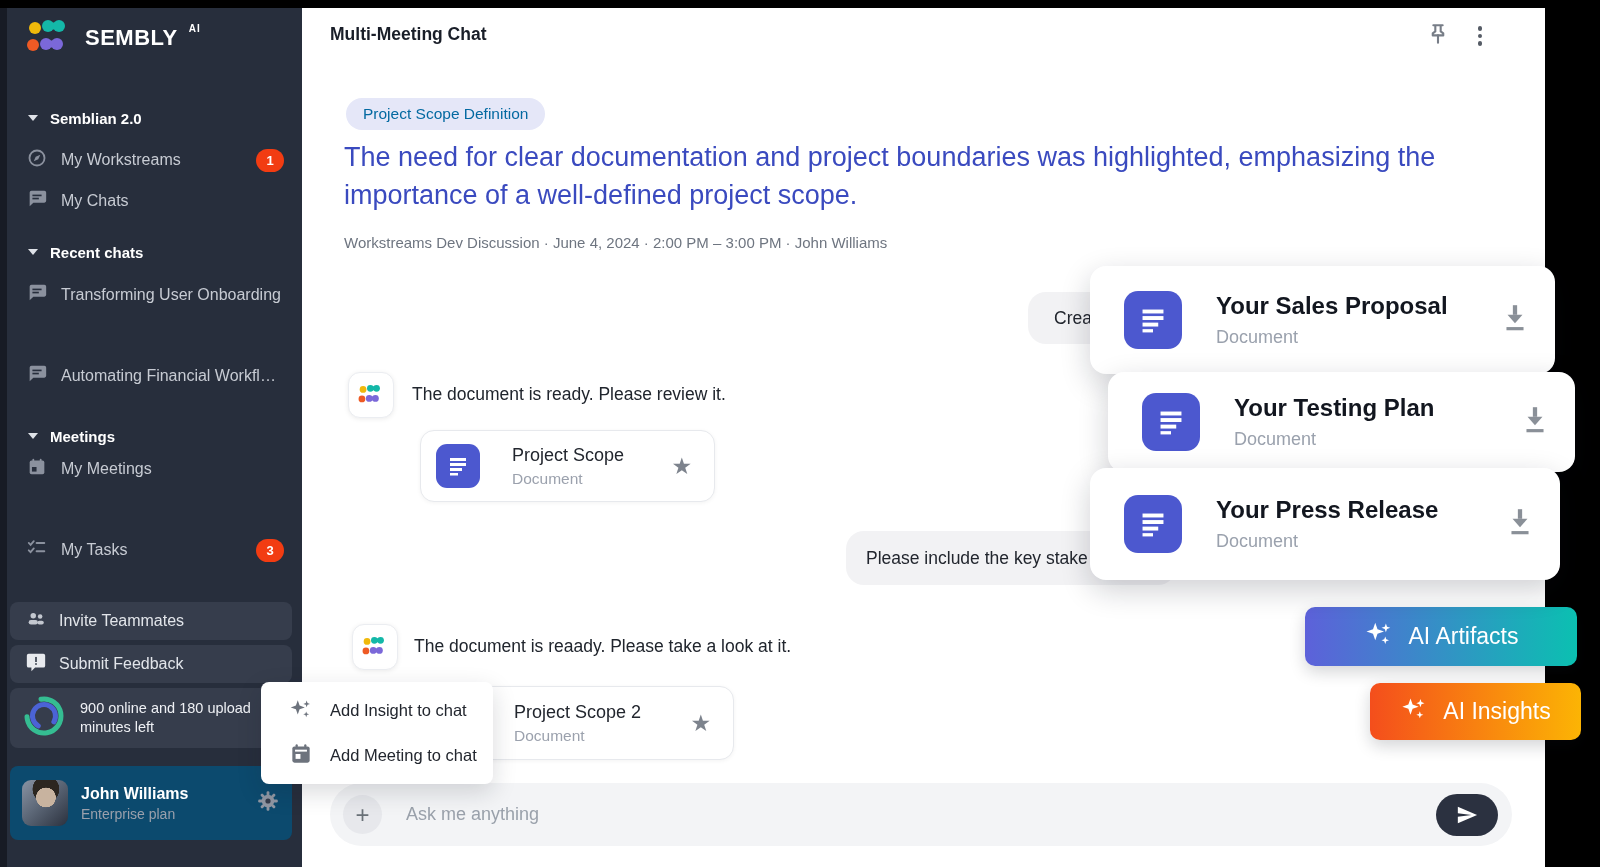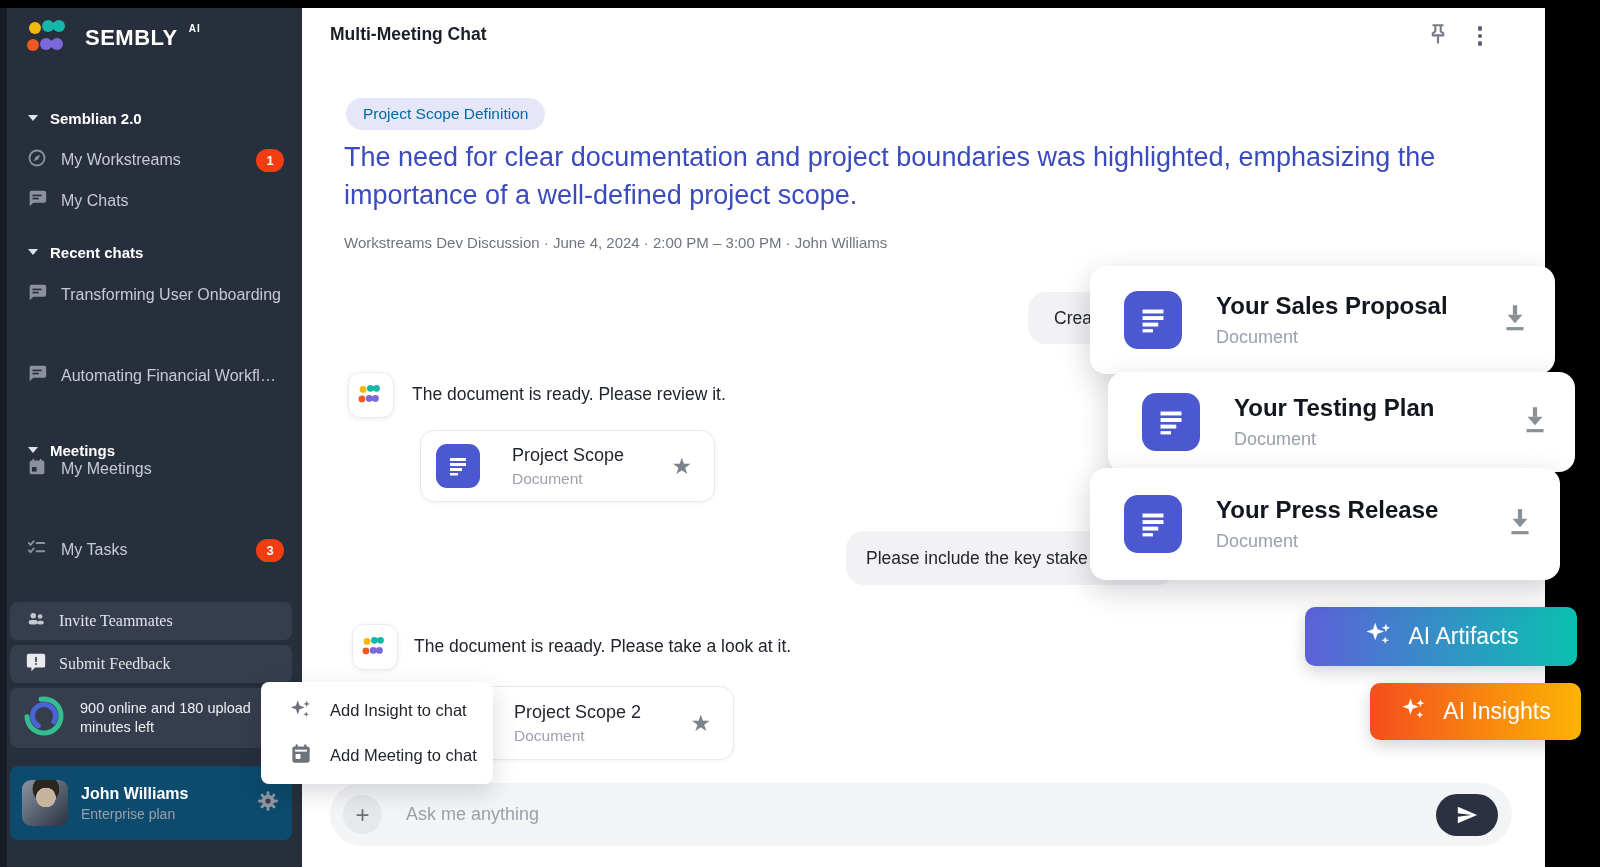--- a/index.html
+++ b/index.html
@@ -16,21 +16,21 @@
   .srow { position:absolute; left:26px; right:18px; height:40px; display:flex; align-items:center; gap:13px;
           color:#c7cbd3; font-size:16px; cursor:pointer; white-space:nowrap; overflow:hidden; }
   .srow .lbl { overflow:hidden; text-overflow:ellipsis; }
   .shead { position:absolute; left:28px; height:40px; display:flex; align-items:center; gap:12px;
            color:#fff; font-size:15px; font-weight:700; cursor:pointer; }
   .chev { width:0; height:0; border-left:5px solid transparent; border-right:5px solid transparent; border-top:6px solid #dfe2e8; }
   .badge { margin-left:auto; background:#f23c12; color:#fff; font-size:13px; font-weight:700;
            min-width:28px; text-align:center; padding:4px 8px; border-radius:12px; }
   .sicon { flex:0 0 auto; }
   .sbtn { position:absolute; left:10px; right:10px; height:38px; background:#363d4c; border-radius:8px;
-          display:flex; align-items:center; gap:12px; padding:0 15px; color:#e2e5ea; font-size:16px; cursor:pointer;font-family:Liberation Serif, serif; }
+          display:flex; align-items:center; gap:12px; padding:0 15px; color:#e2e5ea; font-size:16px; cursor:pointer; }
   .usage { position:absolute; left:10px; right:10px; top:688px; height:60px; background:#363d4c; border-radius:8px;
            display:flex; align-items:center; gap:13px; padding:0 11px; color:#eef0f4; font-size:14.5px; line-height:19px; }
   .usercard { position:absolute; left:10px; right:10px; top:766px; height:74px; background:#0c4a6e; border-radius:8px;
               display:flex; align-items:center; gap:13px; padding:0 12px; cursor:pointer; }
   .avatar-photo { width:46px; height:46px; border-radius:9px; flex:0 0 auto;
       background:
         radial-gradient(circle at 52% 38%, #c8b39f 0 26%, rgba(0,0,0,0) 27%),
         radial-gradient(circle at 52% 20%, #2c2620 0 30%, rgba(0,0,0,0) 31%),
         linear-gradient(135deg,#8a94a4 0%, #5d6878 45%, #2b313e 100%); }
   .uname { color:#fff; font-size:16px; font-weight:700; }
@@ -180,21 +180,21 @@
       <span class="sicon">
         <svg width="22" height="22" viewBox="0 0 24 24">
             <path d="M20 3H6a2 2 0 0 0-2 2v15l4-4h12a2 2 0 0 0 2-2V5a2 2 0 0 0-2-2z" fill="#8b919e"></path>
             <rect x="7" y="7.2" width="10" height="1.8" fill="#272e3c"></rect>
             <rect x="7" y="10.6" width="7" height="1.8" fill="#272e3c"></rect>
           </svg>
       </span>
       <span class="lbl">Automating Financial Workflo…</span>
     </div>
 
-    <div class="shead" style="top:430px;">
+    <div class="shead" style="top:416px;">
       <span class="chev"></span>
       <span>Meetings</span>
     </div>
 
     <div class="srow" style="top:449px;">
       <span class="sicon">
         <svg width="22" height="22" viewBox="0 0 24 24">
             <rect x="4" y="5" width="16" height="15" rx="2" fill="#8b919e"></rect>
             <rect x="7" y="3" width="2" height="4" rx="1" fill="#8b919e"></rect>
             <rect x="15" y="3" width="2" height="4" rx="1" fill="#8b919e"></rect>

